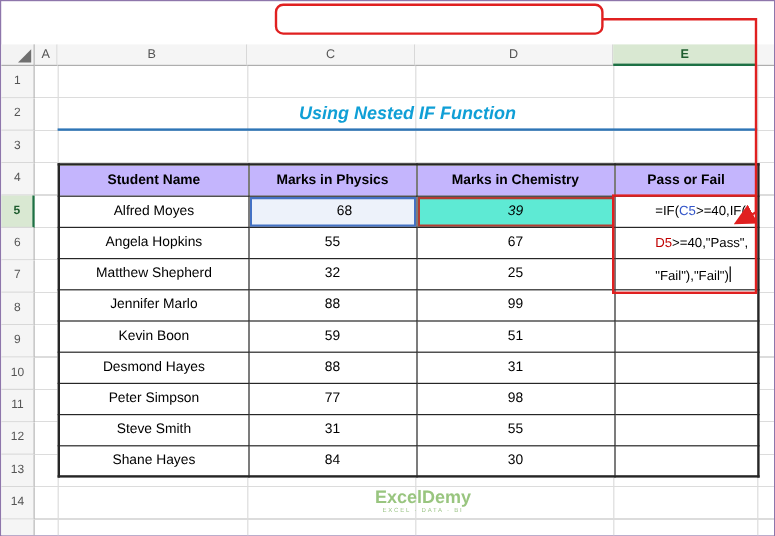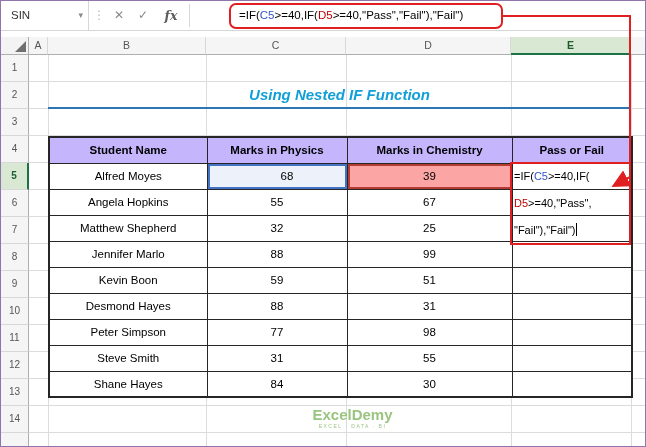--- a/index.html
+++ b/index.html
@@ -34,49 +34,37 @@
   .vline { position:absolute; top:0; width:1px; height:393px; background:#dcdcdc; }
 
   .title { position:absolute; left:19px; top:27px; width:583px; height:27px; text-align:center;
            font-size:15px; font-weight:bold; font-style:italic; color:#109fd6; line-height:25px;
            border-bottom:2px solid #2e75b6; background:transparent; }
 
   .tbl { position:absolute; left:19px; top:81px; border-collapse:collapse; table-layout:fixed; background:#fff; border:2px solid #262626; }
   .tbl td { border:1px solid #262626; height:26px; text-align:center; vertical-align:middle; font-size:11.5px; color:#000; padding:0; overflow:hidden; }
   .tbl .hdr td { background:#c4b5fd; font-weight:bold; }
   td.c5ref { box-shadow:inset 0 0 0 2px #4472c4; background:#edf2fa;padding-left:20px; }
-  td.d5ref { box-shadow:inset 0 0 0 2px #b43c32; background:#fca5a5; }
+  td.d5ref { box-shadow:inset 0 0 0 2px #b43c32; background:#5eead4;font-style:italic; }
 
-  .cellformula { position:absolute; left:485px; top:108px; width:116px; z-index:5; font-size:11px; color:#000; }
+  .cellformula { position:absolute; left:485px; top:108px; width:116px; z-index:5; font-size:11px; color:#000;padding-left:32px; }
   .fline { height:27px; line-height:27px; white-space:nowrap; }
   .caret { display:inline-block; width:1px; height:13px; background:#000; vertical-align:-2px; margin-left:1px; }
 
   .watermark { position:absolute; left:266px; top:352px; width:115px; text-align:center; z-index:4; pointer-events:none; }
   .wm-brand { font-size:15px; font-weight:bold; color:#8ebf72; opacity:0.9; line-height:15px; }
   .wm-tag { font-size:5px; color:#9cc487; letter-spacing:1.5px; line-height:8px; }
 
   .annot { position:absolute; left:0; top:0; width:646px; height:447px; pointer-events:none; z-index:10; }
 </style>
 </head>
 <body>
 
 <div class="app">
 
-  <div class="formula-row">
-    <div class="name-box">
-      <span>SIN</span>
-      <span class="name-dd">▾</span>
-    </div>
-    <div class="grip">⋮</div>
-    <div class="fbtn btn-cancel">✕</div>
-    <div class="fbtn btn-enter">✓</div>
-    <div class="fbtn btn-fx">fx</div>
-    <div class="fdivider"></div>
-    <div class="formula-text"><span>=IF(</span><span class="refb">C5</span><span>&gt;=40,IF(</span><span class="refr">D5</span><span>&gt;=40,"Pass","Fail"),"Fail")</span></div>
-  </div>
 
   <div class="corner">
       <div class="tri"></div>
     </div>
 
   <div class="colhead" style="left:28px;width:19px;">A</div>
   <div class="colhead" style="left:47px;width:158px;">B</div>
   <div class="colhead" style="left:205px;width:140px;">C</div>
   <div class="colhead" style="left:345px;width:165px;">D</div>
   <div class="colhead active" style="left:510px;width:120px;">E</div>

